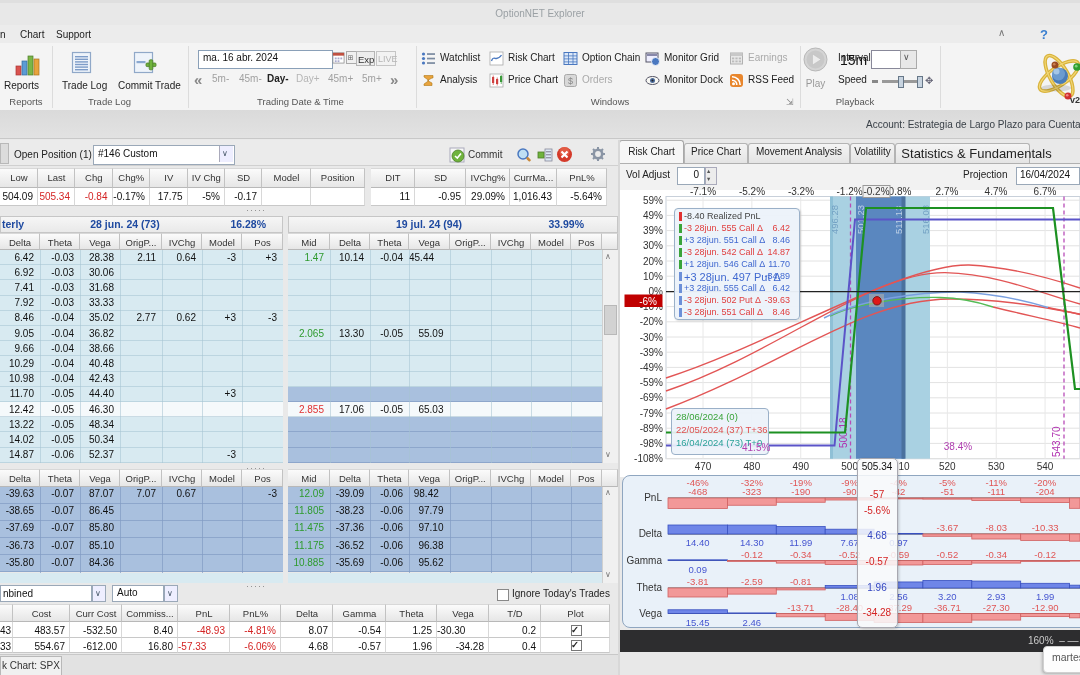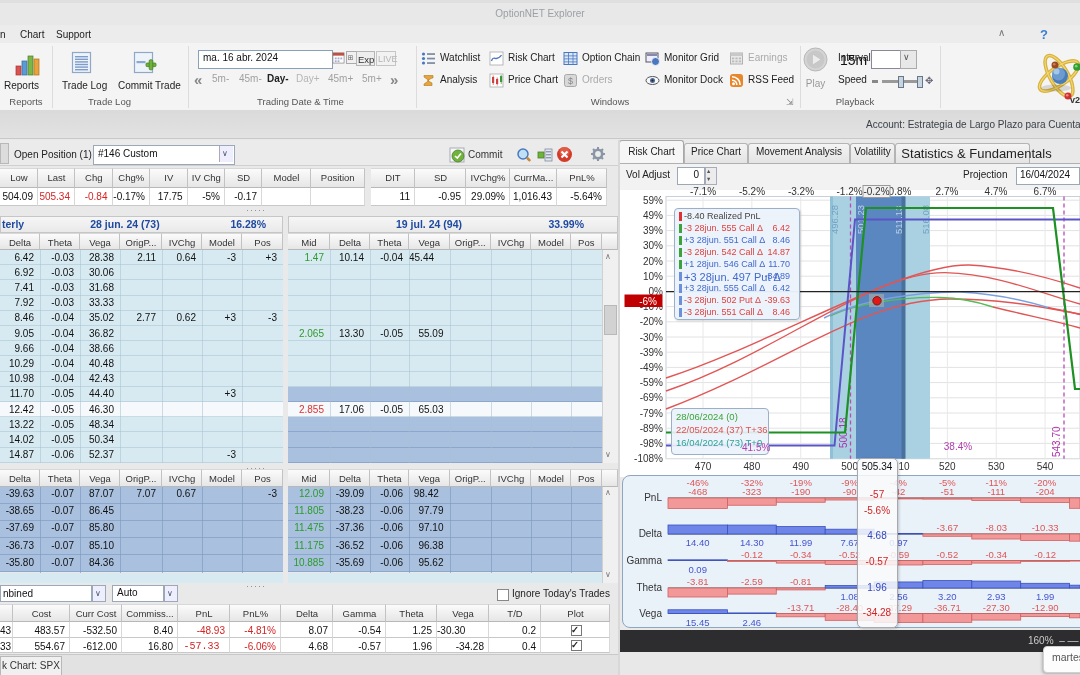--- a/index.html
+++ b/index.html
@@ -585,21 +585,21 @@
 <div class="tx" style="left:571.0px;top:623.5px;font-size:9.5px;font-weight:bold;color:#222;">✓</div>
 <div class="ab" style="left:0px;top:637.7px;width:13px;height:15.7px;background:#fff;border-right:1px solid #d8d8d8;border-bottom:1px solid #c8c8c8;box-sizing:border-box;"></div>
 <div class="tx" style="left:0px;top:640.7px;width:8px;text-align:right;font-size:10px;color:#111;font-weight:normal;">33</div>
 <div class="ab" style="left:13px;top:637.7px;width:57px;height:15.7px;background:#fff;border-right:1px solid #d8d8d8;border-bottom:1px solid #c8c8c8;box-sizing:border-box;"></div>
 <div class="tx" style="left:13px;top:640.7px;width:52px;text-align:right;font-size:10px;color:#111;font-weight:normal;">554.67</div>
 <div class="ab" style="left:70px;top:637.7px;width:52px;height:15.7px;background:#fff;border-right:1px solid #d8d8d8;border-bottom:1px solid #c8c8c8;box-sizing:border-box;"></div>
 <div class="tx" style="left:70px;top:640.7px;width:47px;text-align:right;font-size:10px;color:#111;font-weight:normal;">-612.00</div>
 <div class="ab" style="left:122px;top:637.7px;width:56px;height:15.7px;background:#fff;border-right:1px solid #d8d8d8;border-bottom:1px solid #c8c8c8;box-sizing:border-box;"></div>
 <div class="tx" style="left:122px;top:640.7px;width:51px;text-align:right;font-size:10px;color:#111;font-weight:normal;">16.80</div>
 <div class="ab" style="left:178px;top:637.7px;width:52px;height:15.7px;background:#fff;border-right:1px solid #d8d8d8;border-bottom:1px solid #c8c8c8;box-sizing:border-box;"></div>
-<div class="tx" style="left:178px;top:640.7px;width:47px;text-align:center;font-size:10px;color:#d42424;font-weight:normal;font-family:Liberation Mono, monospace;">-57.33</div>
+<div class="tx" style="left:178px;top:640.7px;width:47px;text-align:left;font-size:10px;color:#d42424;font-weight:normal;">-57.33</div>
 <div class="ab" style="left:230px;top:637.7px;width:51px;height:15.7px;background:#fff;border-right:1px solid #d8d8d8;border-bottom:1px solid #c8c8c8;box-sizing:border-box;"></div>
 <div class="tx" style="left:230px;top:640.7px;width:46px;text-align:right;font-size:10px;color:#d42424;font-weight:normal;">-6.06%</div>
 <div class="ab" style="left:281px;top:637.7px;width:52px;height:15.7px;background:#fff;border-right:1px solid #d8d8d8;border-bottom:1px solid #c8c8c8;box-sizing:border-box;"></div>
 <div class="tx" style="left:281px;top:640.7px;width:47px;text-align:right;font-size:10px;color:#111;font-weight:normal;">4.68</div>
 <div class="ab" style="left:333px;top:637.7px;width:53px;height:15.7px;background:#fff;border-right:1px solid #d8d8d8;border-bottom:1px solid #c8c8c8;box-sizing:border-box;"></div>
 <div class="tx" style="left:333px;top:640.7px;width:48px;text-align:right;font-size:10px;color:#111;font-weight:normal;">-0.57</div>
 <div class="ab" style="left:386px;top:637.7px;width:51px;height:15.7px;background:#fff;border-right:1px solid #d8d8d8;border-bottom:1px solid #c8c8c8;box-sizing:border-box;"></div>
 <div class="tx" style="left:386px;top:640.7px;width:46px;text-align:right;font-size:10px;color:#111;font-weight:normal;">1.96</div>
 <div class="ab" style="left:437px;top:637.7px;width:52px;height:15.7px;background:#fff;border-right:1px solid #d8d8d8;border-bottom:1px solid #c8c8c8;box-sizing:border-box;"></div>
 <div class="tx" style="left:437px;top:640.7px;width:47px;text-align:right;font-size:10px;color:#111;font-weight:normal;">-34.28</div>

